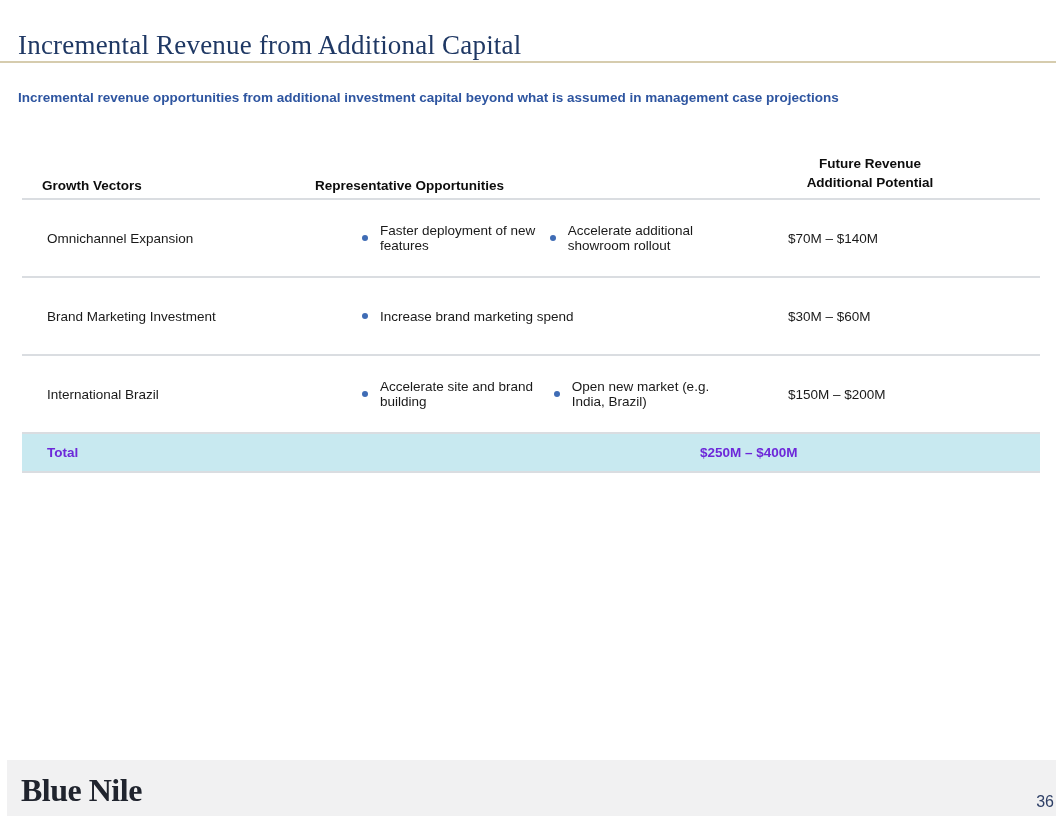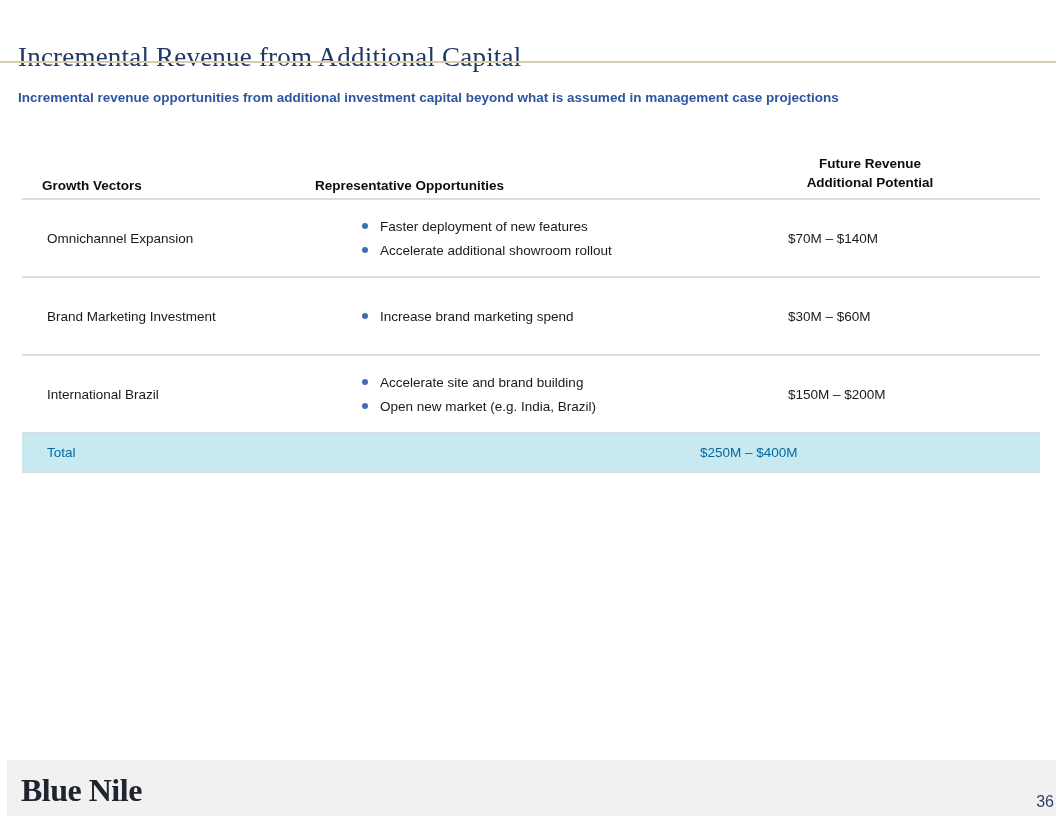--- a/index.html
+++ b/index.html
@@ -2,43 +2,43 @@
 <html><head>
 <meta charset="utf-8">
 <style>
   html,body{margin:0;padding:0;background:#ffffff;}
   .slide{
     position:relative;width:1056px;height:816px;background:#ffffff;
     font-family:"Liberation Sans", sans-serif;overflow:hidden;
   }
   
   .title{
-    position:absolute;left:18px;top:42px;
+    position:absolute;left:18px;top:30px;
     font-family:"Liberation Serif", serif;font-size:27px;line-height:1.15;
     color:#1F3864;letter-spacing:0.2px;white-space:nowrap;
   }
   .title-rule{position:absolute;left:0;right:0;top:61px;height:2px;background:#D6CCAE;}
   .subtitle{
     position:absolute;left:18px;top:76px;
     font-size:13.5px;font-weight:bold;color:#2E55A0;white-space:nowrap;margin-top:14px;
   }
   
   .table{position:absolute;left:22px;top:152px;width:1018px;font-size:13.5px;color:#1A1A1A;}
   .grid-row{display:grid;grid-template-columns:293px 385px 340px;}
   .thead{height:46px;border-bottom:2px solid #DADDE1;align-items:end;font-weight:bold;color:#0D0D0D;}
   .thead>div{margin-bottom:5px;}
   .th1{padding-left:20px;}
   .th3{text-align:center;line-height:1.4;}
   .trow{min-height:76px;border-bottom:2px solid #DADDE1;align-items:center;gap:44px;}
   .cell-vector{padding-left:25px;}
-  .cell-bullets{display:flex;flex-direction:column;gap:9px;}
+  .cell-bullets{display:flex;flex-direction:row;gap:9px;}
   .bullet-item{display:flex;align-items:center;gap:12px;}
   .bullet-dot{width:6px;height:6px;border-radius:50%;background:#3F6CB5;flex:none;margin-left:3px;}
   .cell-revenue{text-align:left;}
-  .total-row{height:37px;background:#C8E9F0;border-bottom:2px solid #DADDE1;align-items:center;font-weight:normal;color:#0369a1;}
+  .total-row{height:37px;background:#C8E9F0;border-bottom:2px solid #DADDE1;align-items:center;font-weight:bold;color:#6d28d9;}
   
   .footer{position:absolute;left:7px;top:760px;width:1056px;height:56px;background:#F1F1F2;padding-left:16px;}
   .logo{
     position:absolute;left:14px;top:14px;
     font-family:"Liberation Serif", serif;font-size:32px;font-weight:600;
     color:#20242E;letter-spacing:-0.5px;line-height:1;white-space:nowrap;
   }
   .pagenum{position:absolute;right:25px;top:33px;font-size:16px;color:#2E3F66;}
 </style>
 </head>

